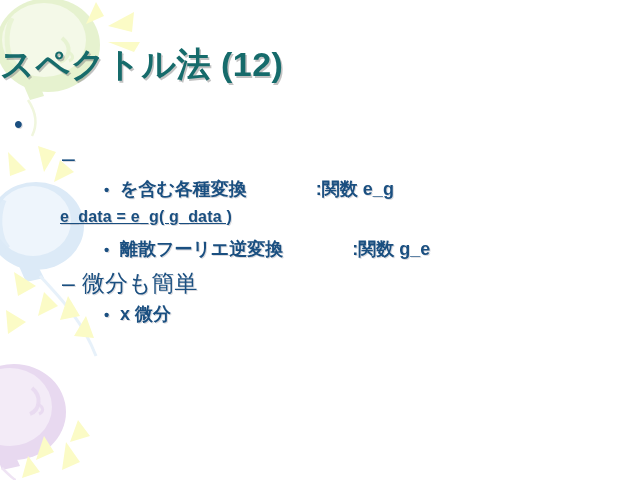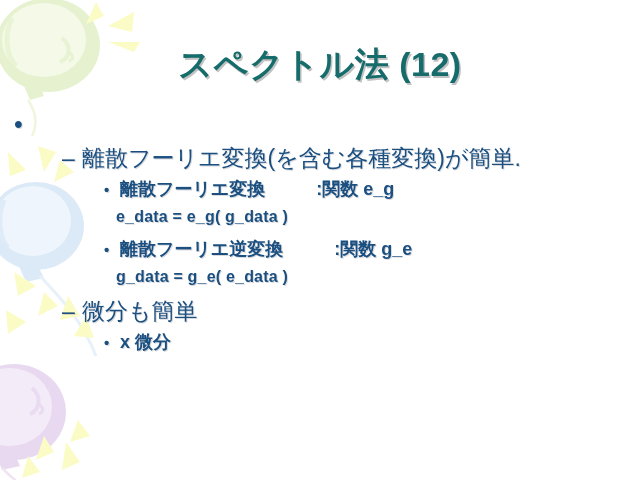--- a/index.html
+++ b/index.html
@@ -32,21 +32,20 @@
     height: 480px;
     pointer-events: none;
   }
 
   
   #title {
     position: absolute;
     left: 0;
     top: 42px;
     width: 640px;
-    text-align: center;
     font-size: 34px;
     font-weight: bold;
     letter-spacing: 0.5px;
     color: #166b6b;
     text-shadow: 1.5px 1.5px 0 rgba(120,120,120,0.45);
     white-space: nowrap;
   }
 
   
   #body {
@@ -104,31 +103,32 @@
   }
   .lvl3 .mark {
     position: absolute;
     left: 104px;
     top: 0;
     line-height: 27px;
     font-size: 15px;
   }
   .lvl3 .tail {
     display: inline-block;
-    margin-left: 46px;
+    margin-left: 64px;
   }
 
   
   .code {
     font-size: 16px;
     font-weight: bold;
-    padding-left: 116px;
+    padding-left: 60px;
     height: 28px;
     line-height: 26px;
     letter-spacing: 0.2px;
+    text-decoration: underline;
   }
 
   .gap-sm { height: 4px; }
 </style>
 </head>
 <body>
 
 <div id="slide">
 
   <svg id="decor" width="640" height="480" viewBox="0 0 640 480">
@@ -191,40 +191,38 @@
   <div id="title">スペクトル法 (12)</div>
 
   <div id="body">
 
     <div class="line lvl1">
       <span class="mark">•</span>
     </div>
 
     <div class="line lvl2">
       <span class="mark">–</span>
-      <span>離散フーリエ変換(を含む各種変換)が簡単.</span>
     </div>
 
     <div class="line lvl3">
       <span class="mark">•</span>
-      <span>離散フーリエ変換</span>
+      <span>を含む各種変換</span>
       <span class="tail">:関数 e_g</span>
     </div>
 
     <div class="line code">e_data = e_g( g_data )</div>
 
     <div class="gap-sm"></div>
 
     <div class="line lvl3">
       <span class="mark">•</span>
       <span>離散フーリエ逆変換</span>
       <span class="tail">:関数 g_e</span>
     </div>
 
-    <div class="line code">g_data = g_e( e_data )</div>
 
     <div class="gap-sm"></div>
 
     <div class="line lvl2">
       <span class="mark">–</span>
       <span>微分も簡単</span>
     </div>
 
     <div class="line lvl3">
       <span class="mark">•</span>

